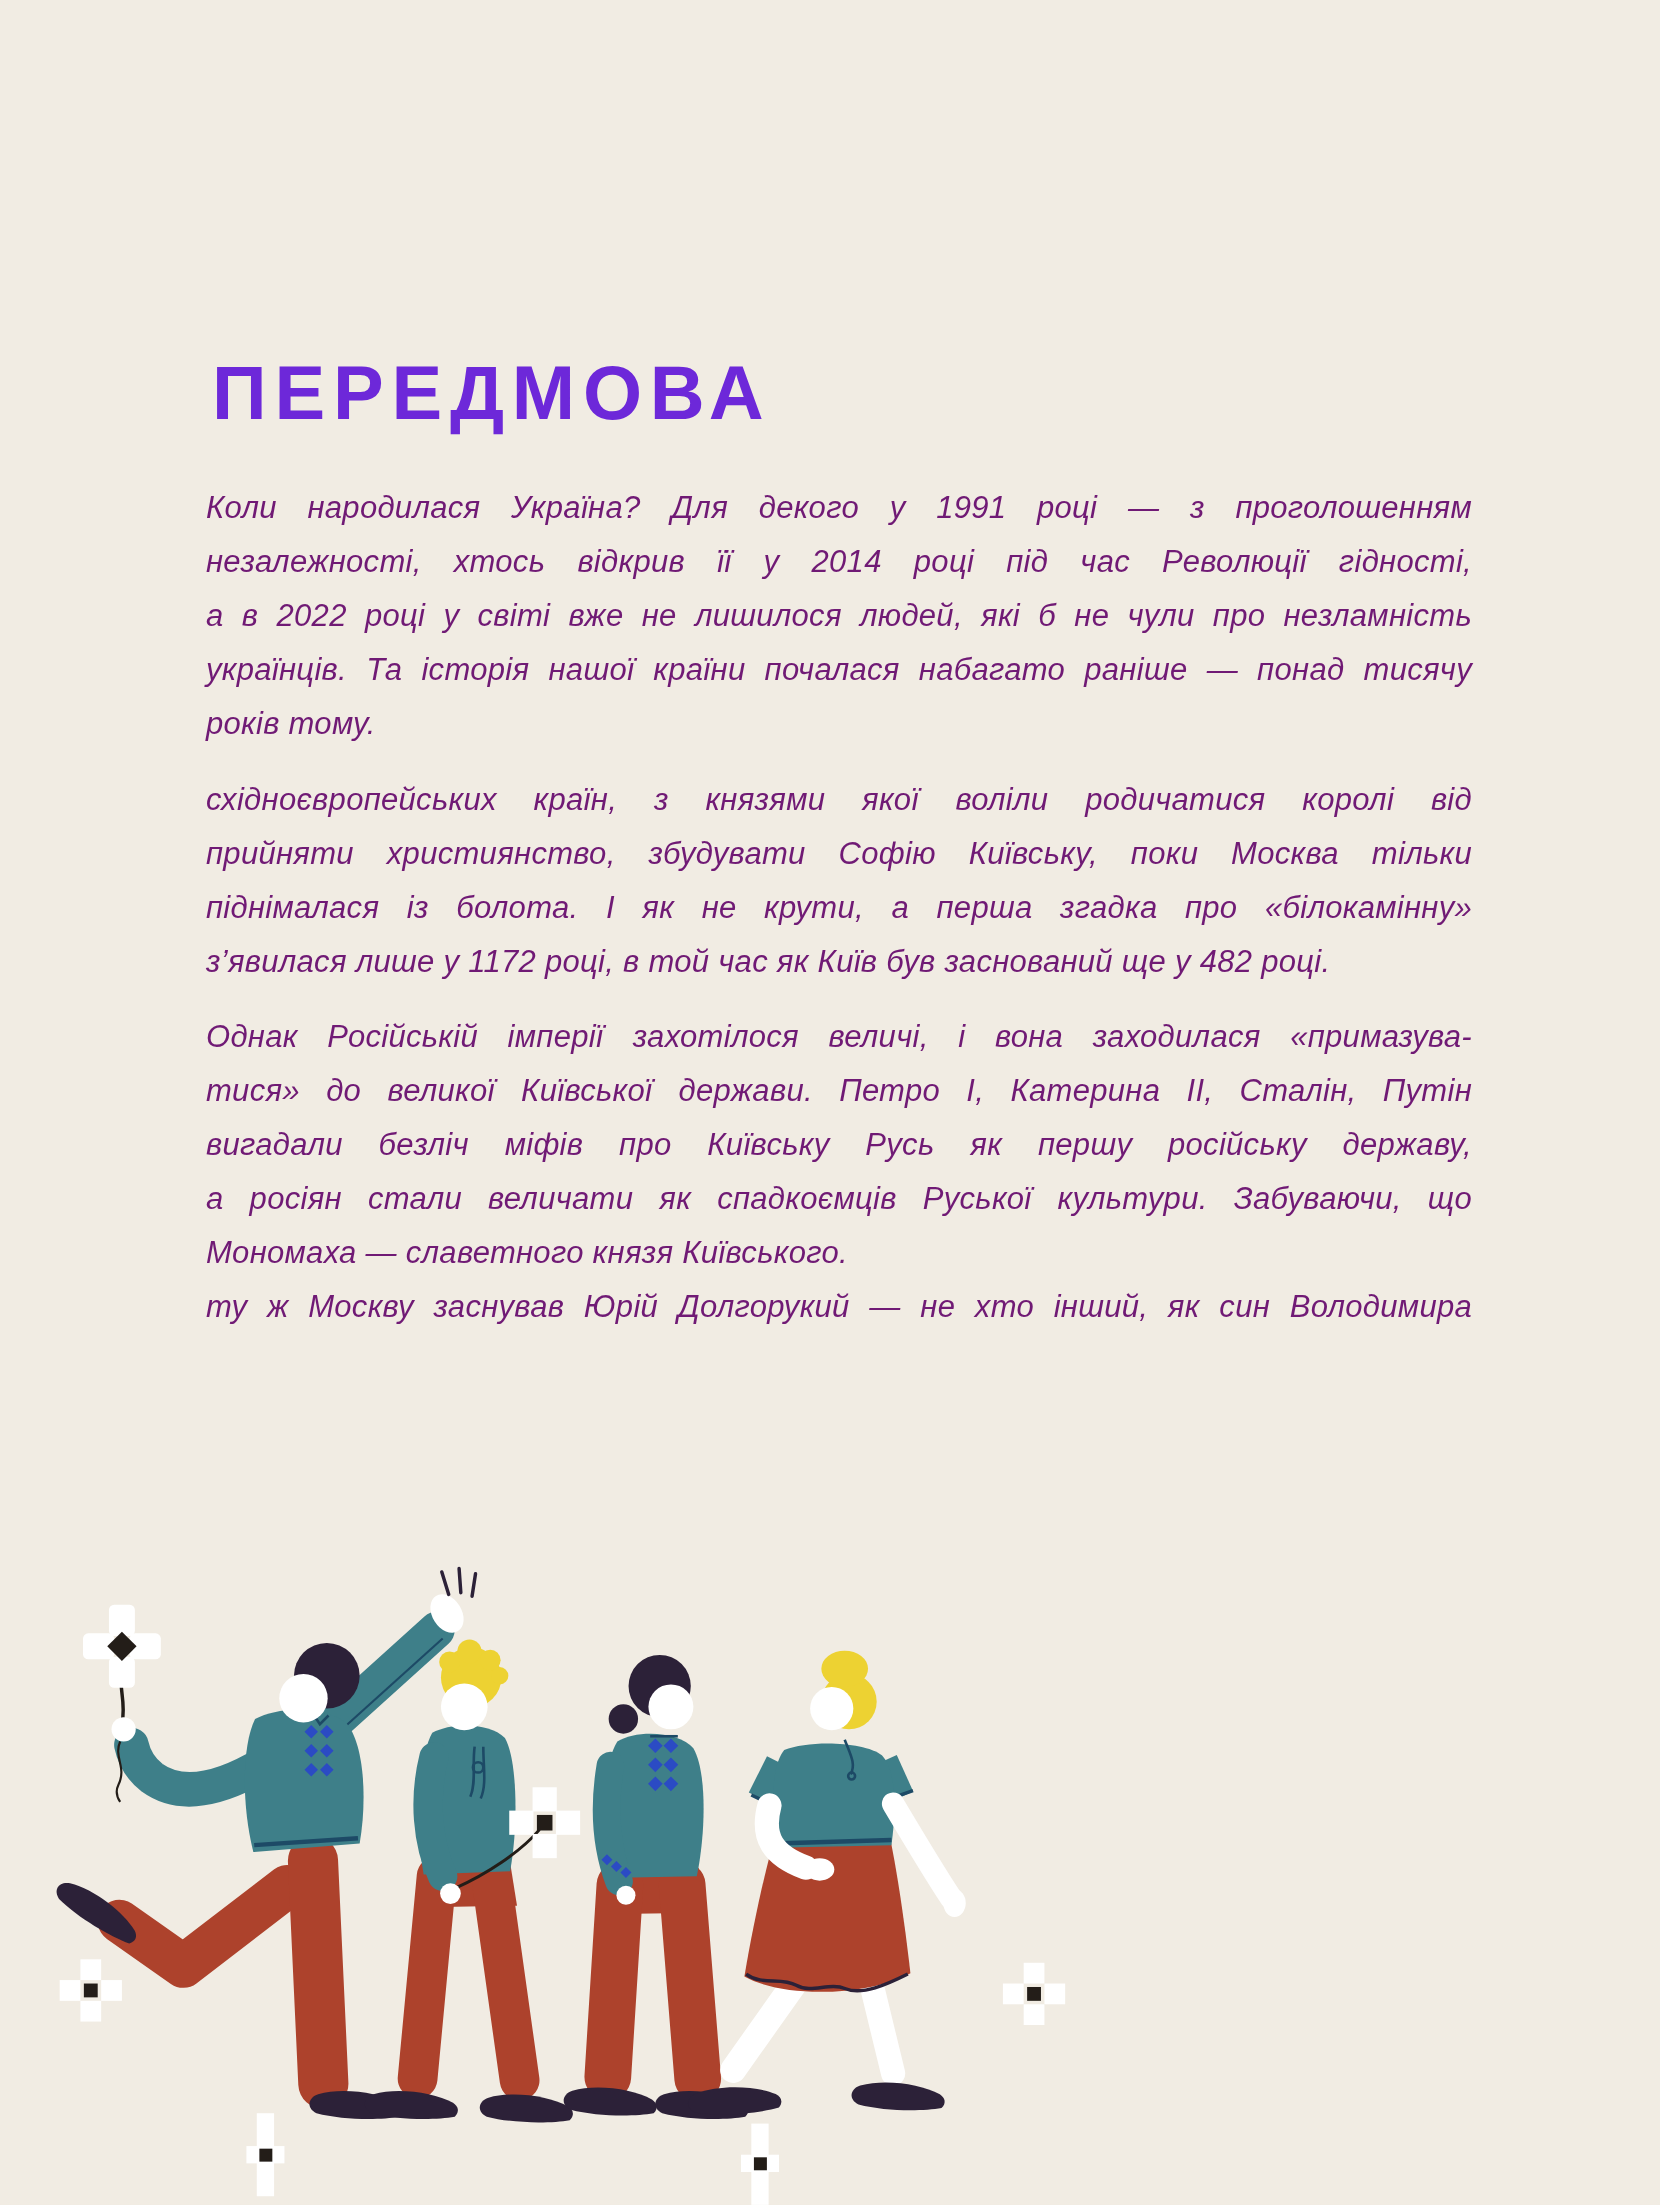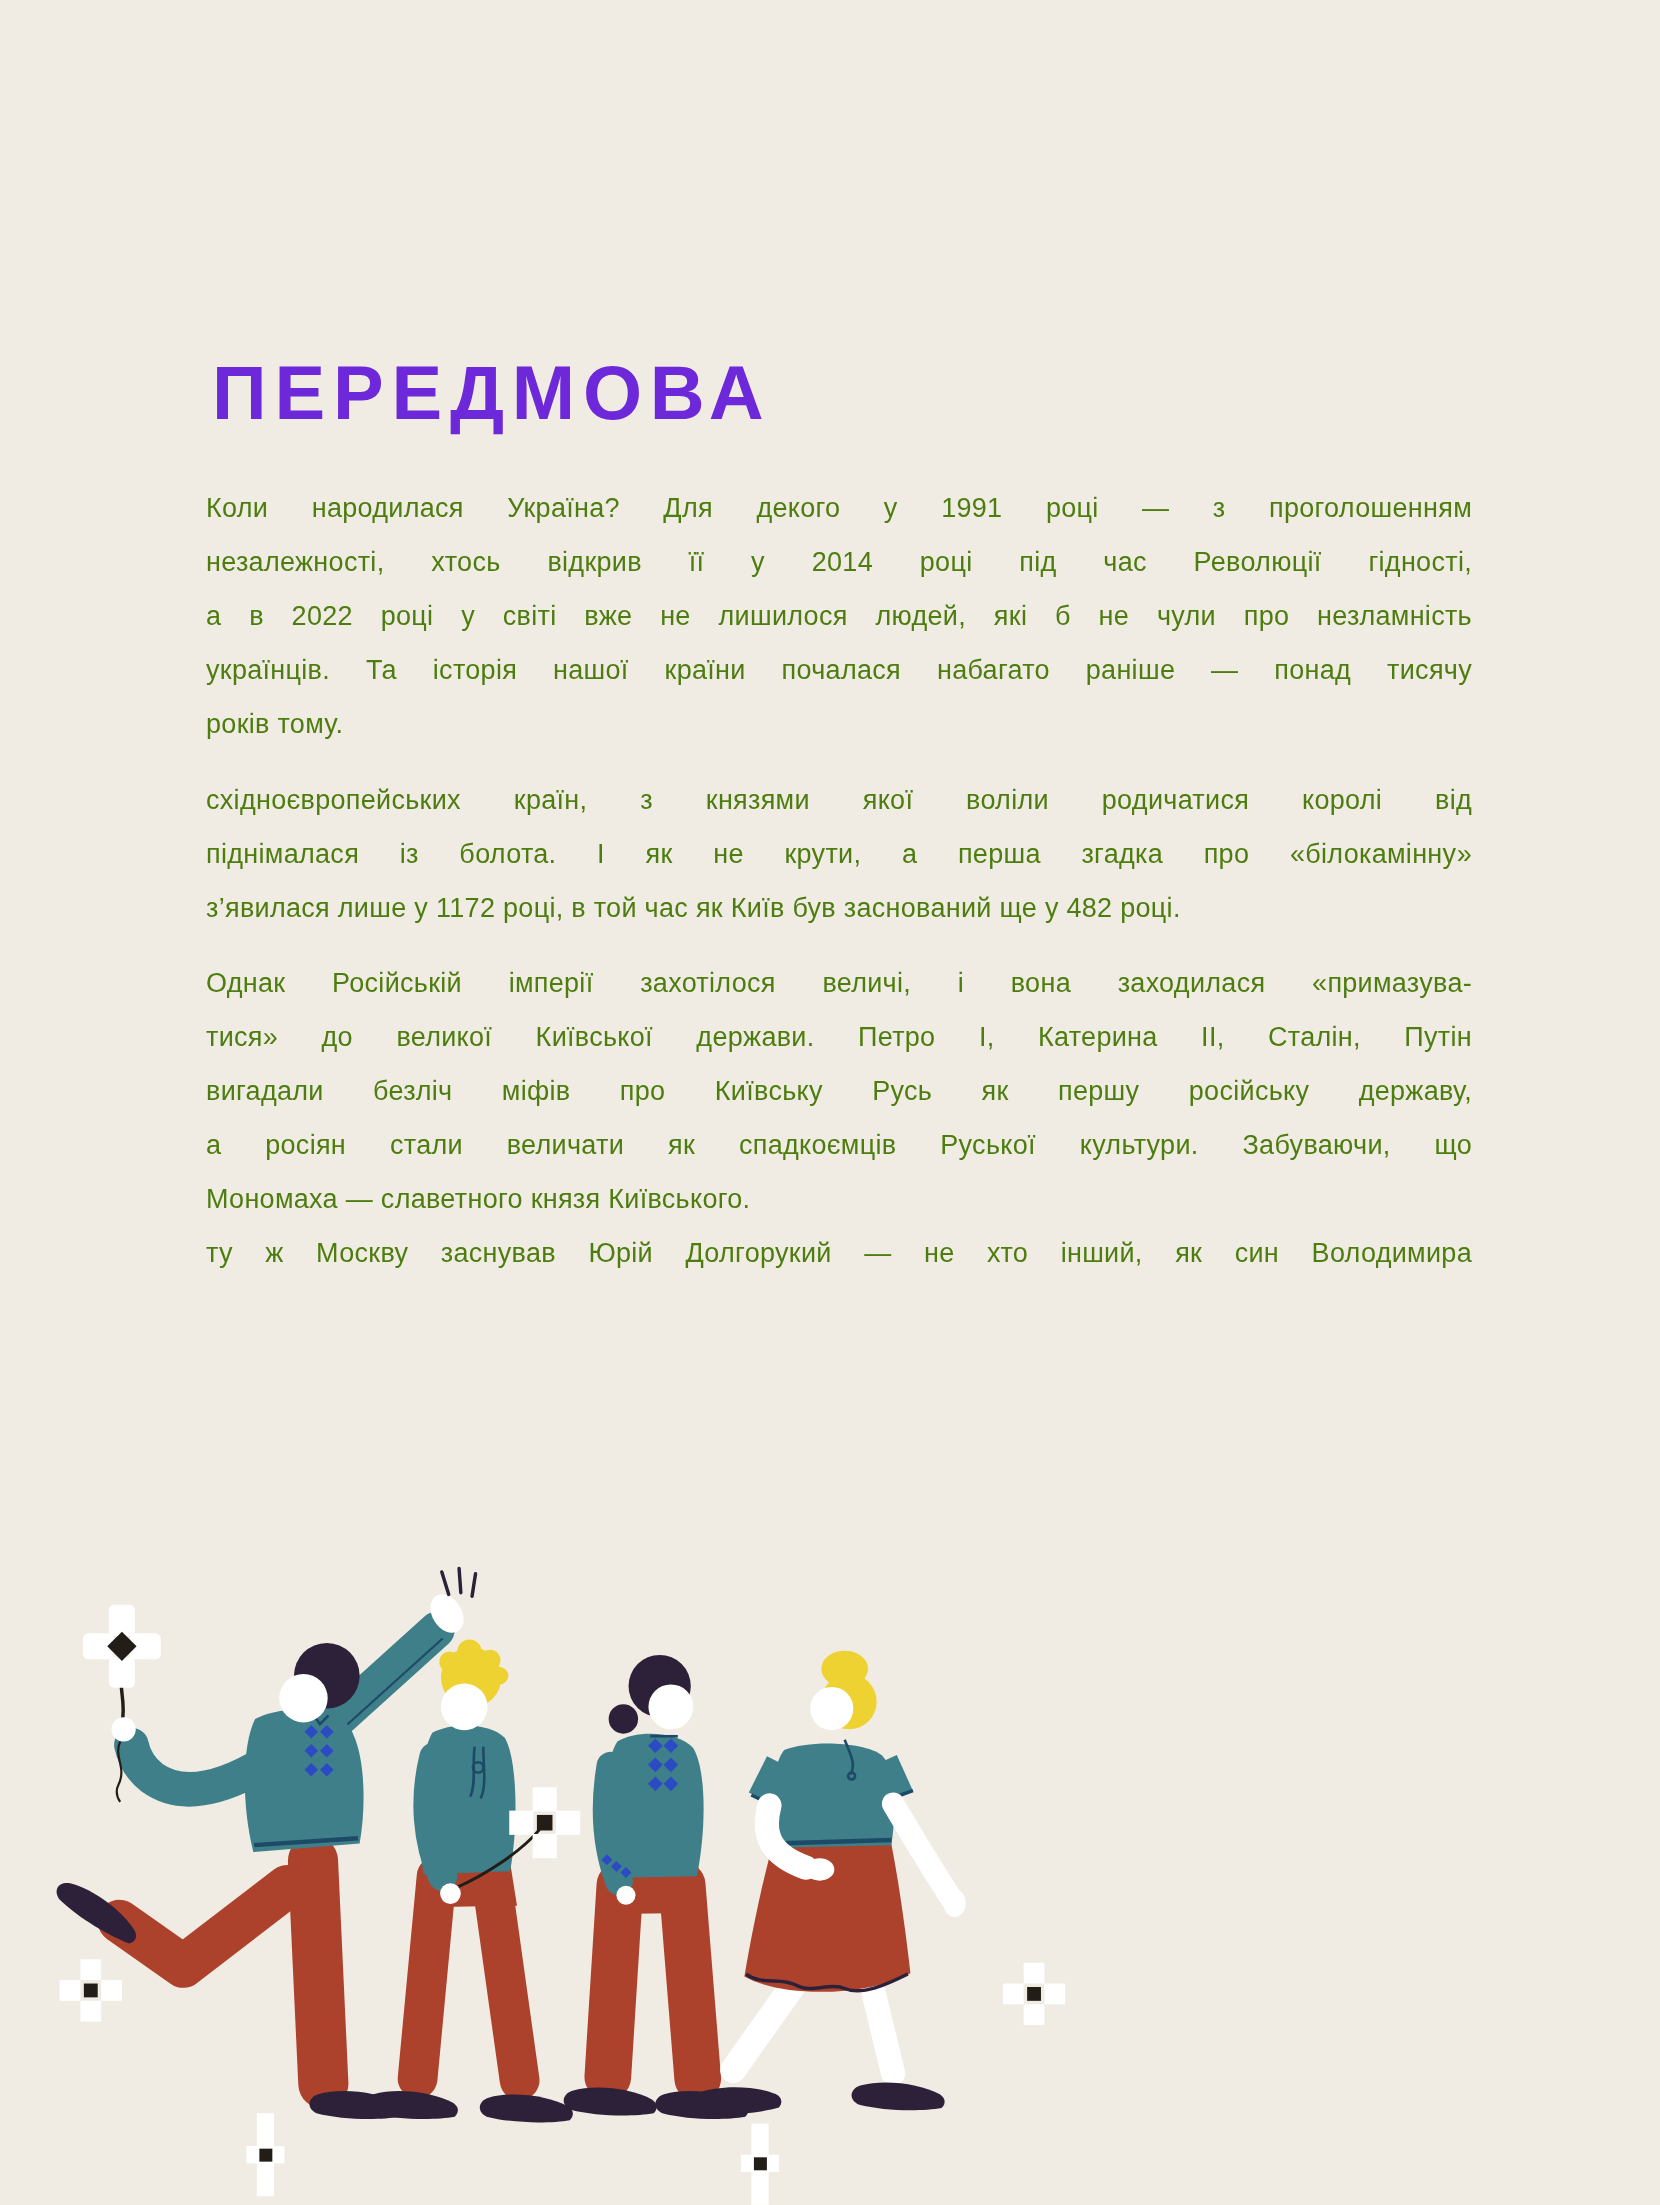--- a/index.html
+++ b/index.html
@@ -8,21 +8,21 @@
     background:#f1ece3;
     font-family:"Liberation Sans", sans-serif;
   }
   .heading{
     position:absolute;left:212px;top:304px;
     font-size:76px;font-weight:800;line-height:1;
     letter-spacing:7.8px;color:#6d28d9;white-space:nowrap;
   }
   .text-block{
     position:absolute;left:206px;top:481px;width:1266px;
-    font-size:27px;color:#4d7c0f;letter-spacing:0.3px;
+    font-size:31px;color:#701a75;letter-spacing:0.3px;font-style:italic;
   }
   .para{margin:0 0 21.6px 0;}
   .line{
     line-height:54px;
     text-align:justify;
     -moz-text-align-last:justify;
     text-align-last:justify;
     white-space:normal;
   }
   .line.last{
@@ -41,20 +41,21 @@
 <div class="text-block">
     <div class="para">
       <div class="line">Коли народилася Україна? Для декого у 1991 році — з проголошенням</div>
       <div class="line">незалежності, хтось відкрив її у 2014 році під час Революції гідності,</div>
       <div class="line">а в 2022 році у світі вже не лишилося людей, які б не чули про незламність</div>
       <div class="line">українців. Та історія нашої країни почалася набагато раніше — понад тисячу</div>
       <div class="line last">років тому.</div>
     </div>
     <div class="para">
       <div class="line">східноєвропейських країн, з князями якої воліли родичатися королі від</div>
+      <div class="line">прийняти християнство, збудувати Софію Київську, поки Москва тільки</div>
       <div class="line">піднімалася із болота. І як не крути, а перша згадка про «білокамінну»</div>
       <div class="line last">з’явилася лише у 1172 році, в той час як Київ був заснований ще у 482 році.</div>
     </div>
     <div class="para">
       <div class="line">Однак Російській імперії захотілося величі, і вона заходилася «примазува-</div>
       <div class="line">тися» до великої Київської держави. Петро I, Катерина II, Сталін, Путін</div>
       <div class="line">вигадали безліч міфів про Київську Русь як першу російську державу,</div>
       <div class="line">а росіян стали величати як спадкоємців Руської культури. Забуваючи, що</div>
       <div class="line last">Мономаха — славетного князя Київського.</div>
       <div class="line">ту ж Москву заснував Юрій Долгорукий — не хто інший, як син Володимира</div>

